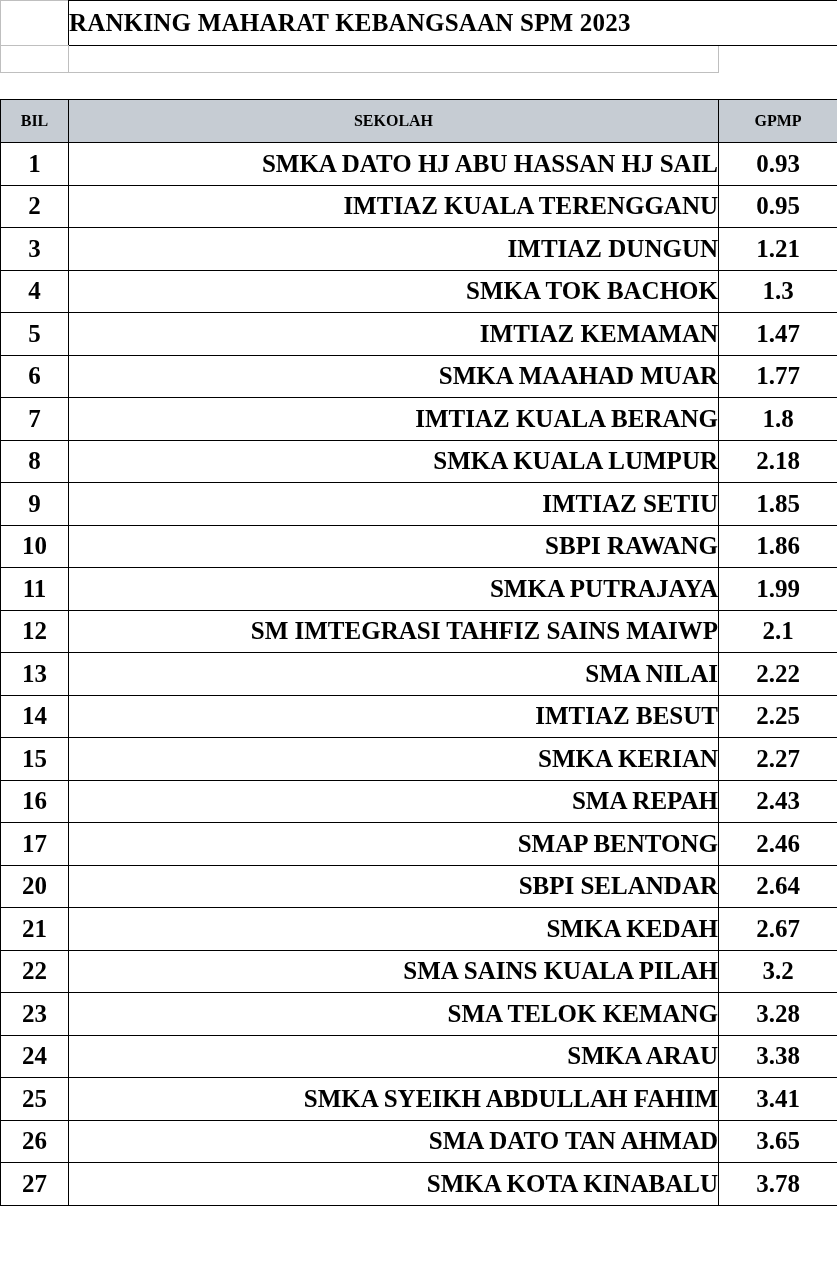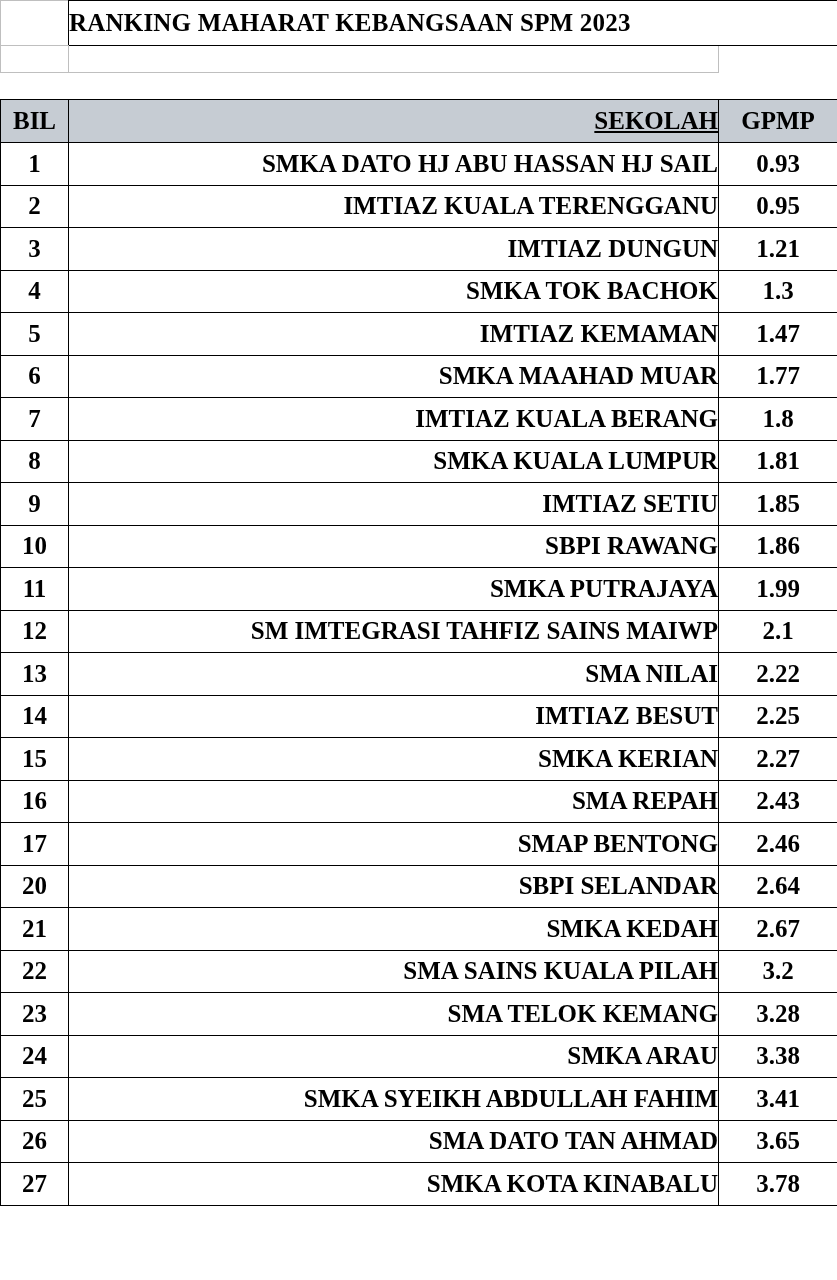--- a/index.html
+++ b/index.html
@@ -74,29 +74,28 @@
   .spacer-gap {
     height: 14px;
   }
 
   
   .header-row td {
     height: 42px;
     background: #c6ccd3;
     border: 1px solid #000000;
     font-weight: bold;
-    font-size: 25px;
+    font-size: 16px;
   }
   .th-bil {
     text-align: center;
   }
   .th-sekolah {
-    text-align: right;
+    text-align: center;
     padding-left: 8px;
-    text-decoration: underline;
   }
   .th-gpmp {
     text-align: center;
     padding-left: 2px;
   }
 
   
   .data-row td {
     height: 41.5px;
     border: 1px solid #000000;
@@ -183,21 +182,21 @@
         <td class="td-gpmp">1.77</td>
       </tr>
       <tr class="data-row">
         <td class="td-bil">7</td>
         <td class="td-nama">IMTIAZ KUALA BERANG</td>
         <td class="td-gpmp">1.8</td>
       </tr>
       <tr class="data-row">
         <td class="td-bil">8</td>
         <td class="td-nama">SMKA KUALA LUMPUR</td>
-        <td class="td-gpmp">1.81</td>
+        <td class="td-gpmp">2.18</td>
       </tr>
       <tr class="data-row">
         <td class="td-bil">9</td>
         <td class="td-nama">IMTIAZ SETIU</td>
         <td class="td-gpmp">1.85</td>
       </tr>
       <tr class="data-row">
         <td class="td-bil">10</td>
         <td class="td-nama">SBPI RAWANG</td>
         <td class="td-gpmp">1.86</td>

